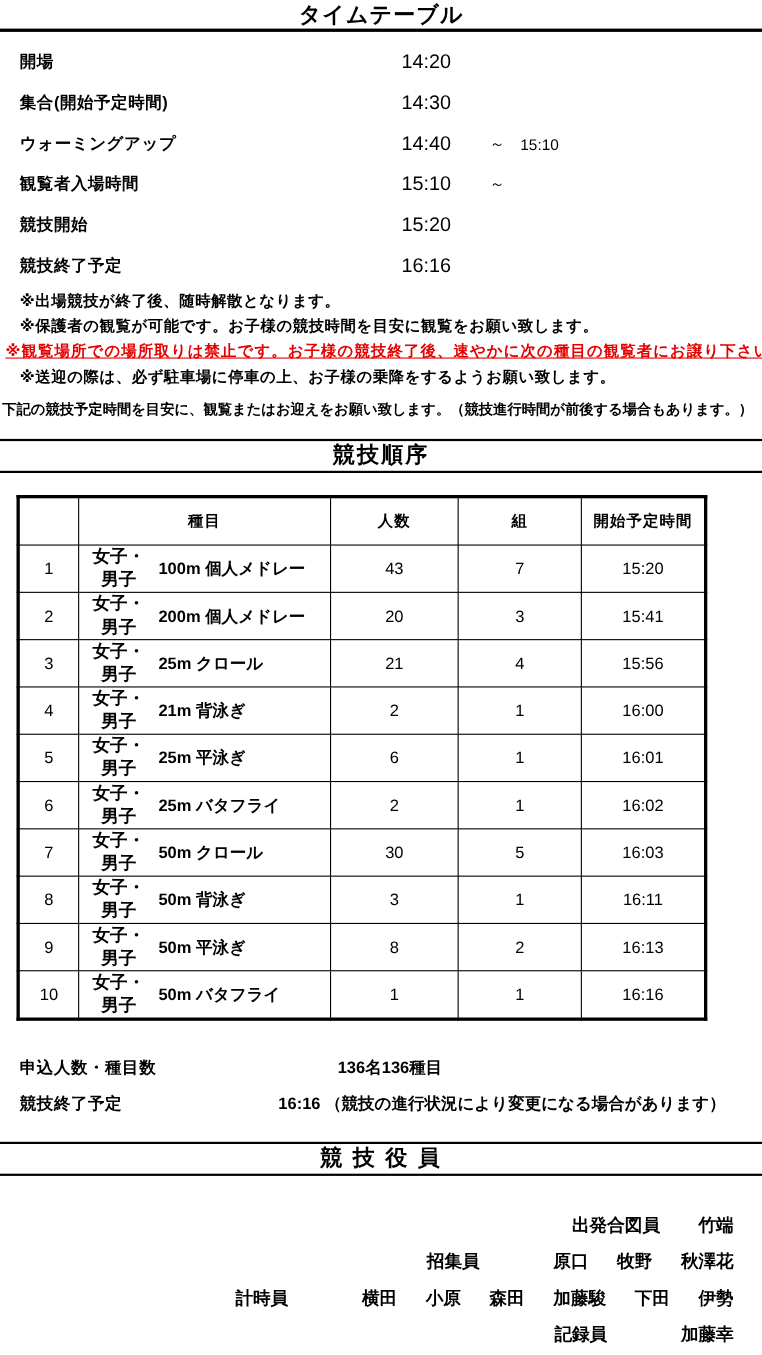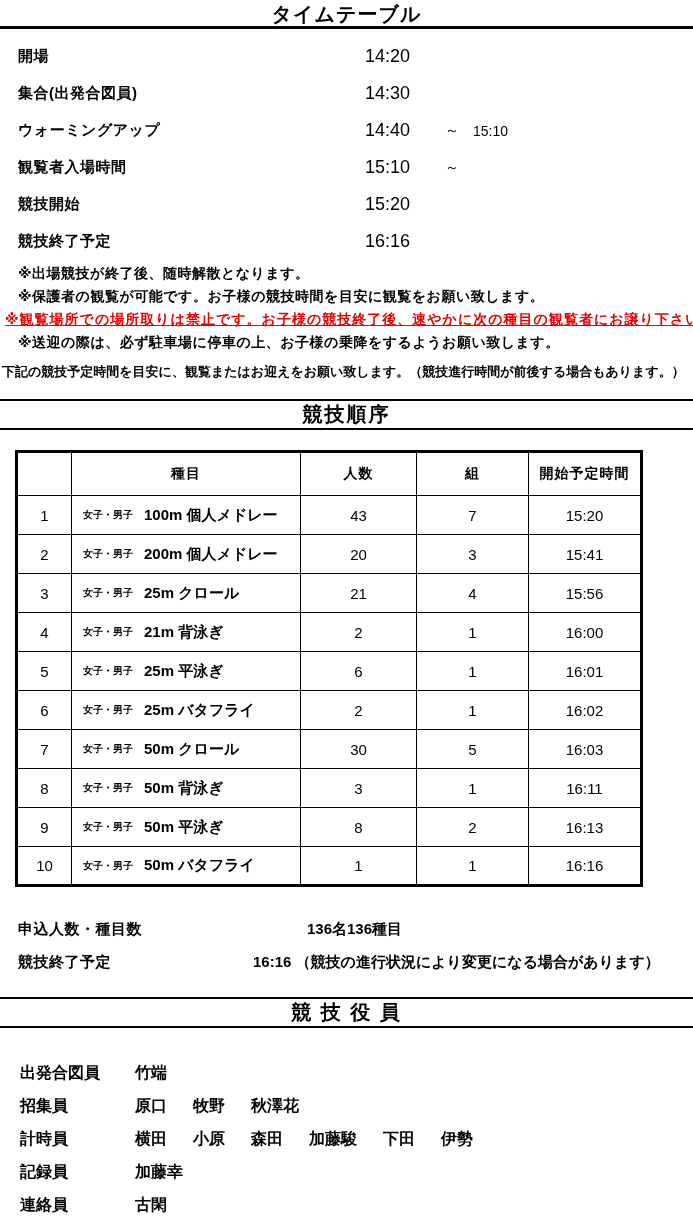--- a/index.html
+++ b/index.html
@@ -77,51 +77,51 @@
     text-align:center;
     vertical-align:middle;
     overflow:hidden;
   }
   .event-table thead tr{height:44px;margin-left:36px;}
   .event-table tbody tr{height:39px;}
   .event-table th{font-size:14px;font-weight:bold;letter-spacing:1px;}
   .cell-no,.cell-count,.cell-heats,.cell-start{font-size:15px;font-weight:normal;}
   .cell-event{text-align:left;}
   .event-wrap{display:flex;align-items:center;padding-left:8px;}
-  .gender{font-size:10px;font-weight:bold;width:56px;flex:none;}
+  .gender{font-size:16px;font-weight:bold;width:56px;flex:none;}
   .event-name{font-size:15px;font-weight:bold;margin-left:8px;white-space:nowrap;}
 
   
   .summary{margin:26px 0 0 18px;}
   .sum-row{height:33px;display:flex;align-items:center;}
   .sum-label{width:235px;font-size:15px;font-weight:bold;letter-spacing:0.5px;}
   .sum-val-a{width:94px;font-size:15px;font-weight:bold;text-align:right;}
   .sum-val-b{font-size:15px;font-weight:bold;}
   .sum-end{font-size:15px;font-weight:bold;white-space:nowrap;}
 
   
   .officials{margin:29px 0 0 20px;}
-  .off-row{height:33px;display:flex;align-items:center;}
+  .off-row{height:33px;display:flex;align-items:center;justify-content:flex-end;}
   .off-role{width:115px;font-size:16px;font-weight:bold;flex:none;}
   .off-name{font-size:16px;font-weight:bold;margin-right:26px;white-space:nowrap;}
 </style>
 </head>
 <body>
 
 <div class="doc-title">タイムテーブル</div>
 
 <div class="timetable">
   <div class="tt-row">
     <span class="tt-label">開場</span>
     <span class="tt-start">14:20</span>
     <span class="tt-tilde"></span>
     <span class="tt-end"></span>
   </div>
   <div class="tt-row">
-    <span class="tt-label">集合(出発合図員)</span>
+    <span class="tt-label">集合(開始予定時間)</span>
     <span class="tt-start">14:30</span>
     <span class="tt-tilde"></span>
     <span class="tt-end"></span>
   </div>
   <div class="tt-row">
     <span class="tt-label">ウォーミングアップ</span>
     <span class="tt-start">14:40</span>
     <span class="tt-tilde">～</span>
     <span class="tt-end">15:10</span>
   </div>

